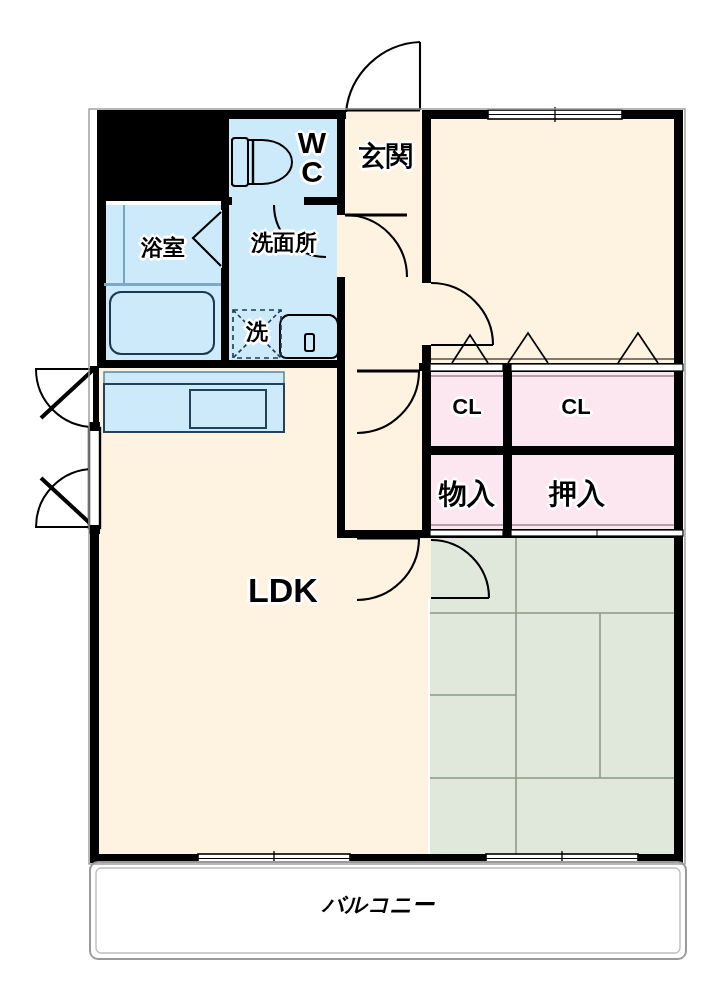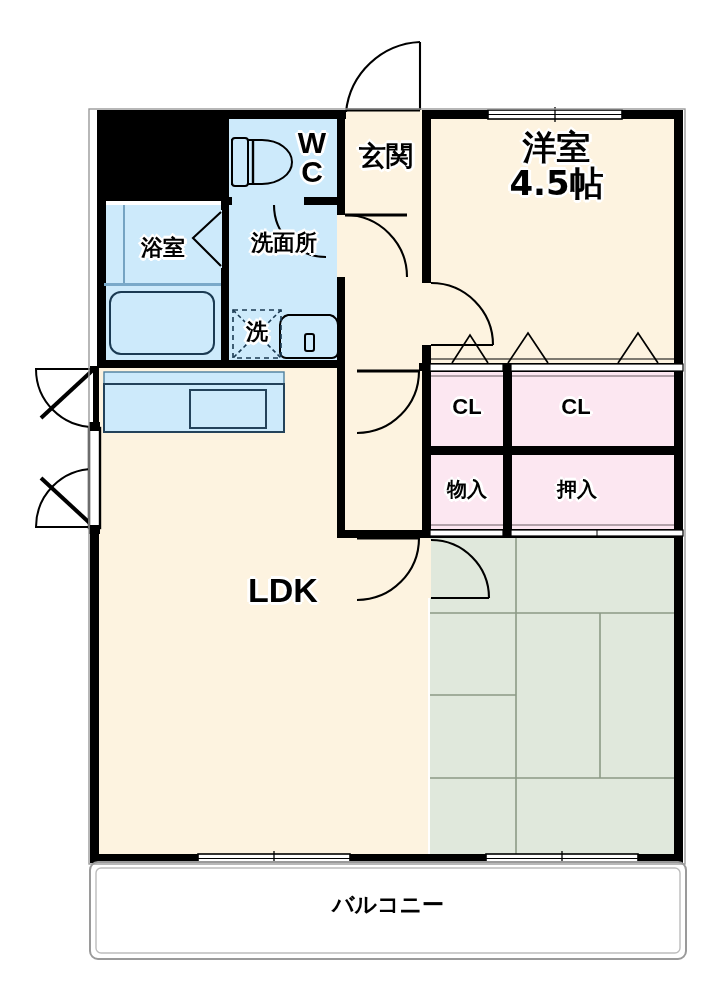--- a/index.html
+++ b/index.html
@@ -11,21 +11,21 @@
   .lbl{position:absolute;color:#000;font-weight:700;text-align:center;line-height:1.05;
        white-space:nowrap;
        text-shadow:
          2px 0 0 #fff,-2px 0 0 #fff,0 2px 0 #fff,0 -2px 0 #fff,
          1.5px 1.5px 0 #fff,-1.5px 1.5px 0 #fff,1.5px -1.5px 0 #fff,-1.5px -1.5px 0 #fff,
          3px 0 0 #fff,-3px 0 0 #fff,0 3px 0 #fff,0 -3px 0 #fff;}
   .lbl span{display:block;}
   .f34{font-size:34px;}
   .f26{font-size:27px;}
   .f22{font-size:22px;}
-  .f20{font-size:20px;}
+  .f20{font-size:28px;}
   .f30{font-size:30px;}
   .latin{font-family:"Liberation Sans","DejaVu Sans",sans-serif;}
 </style>
 </head>
 <body>
 
 <div id="plan">
 
   <svg class="layer" viewBox="0 0 705 987">
 
@@ -243,24 +243,20 @@
       <rect x="96" y="868" width="584" height="85" rx="5" fill="#fff" stroke="#bdbdbd" stroke-width="1.4"></rect>
     </g>
 
     <rect x="89" y="109" width="596" height="755" fill="none" stroke="#9a9a9a" stroke-width="1.4"></rect>
   </svg>
 
   <div class="lbl f34" style="left:167px;top:573px;width:232px;">
     <span class="latin">LDK</span>
   </div>
 
-  <div class="lbl f34" style="left:440px;top:130px;width:233px;">
-    <span>洋室</span>
-    <span>4.5帖</span>
-  </div>
 
 
   <div class="lbl f26" style="left:348px;top:142px;width:76px;">
     <span>玄関</span>
   </div>
 
   <div class="lbl f22" style="left:108px;top:236px;width:110px;">
     <span>浴室</span>
   </div>
 
@@ -286,17 +282,17 @@
   </div>
 
   <div class="lbl f20" style="left:432px;top:479px;width:70px;">
     <span>物入</span>
   </div>
 
   <div class="lbl f20" style="left:547px;top:479px;width:60px;font-family:Liberation Serif, serif;">
     <span>押入</span>
   </div>
 
-  <div class="lbl f22" style="left:238px;top:893px;width:300px;">
+  <div class="lbl f22" style="left:228px;top:893px;width:300px;font-style:italic;">
     <span>バルコニー</span>
   </div>
 
 </div>
 
 </body></html>

